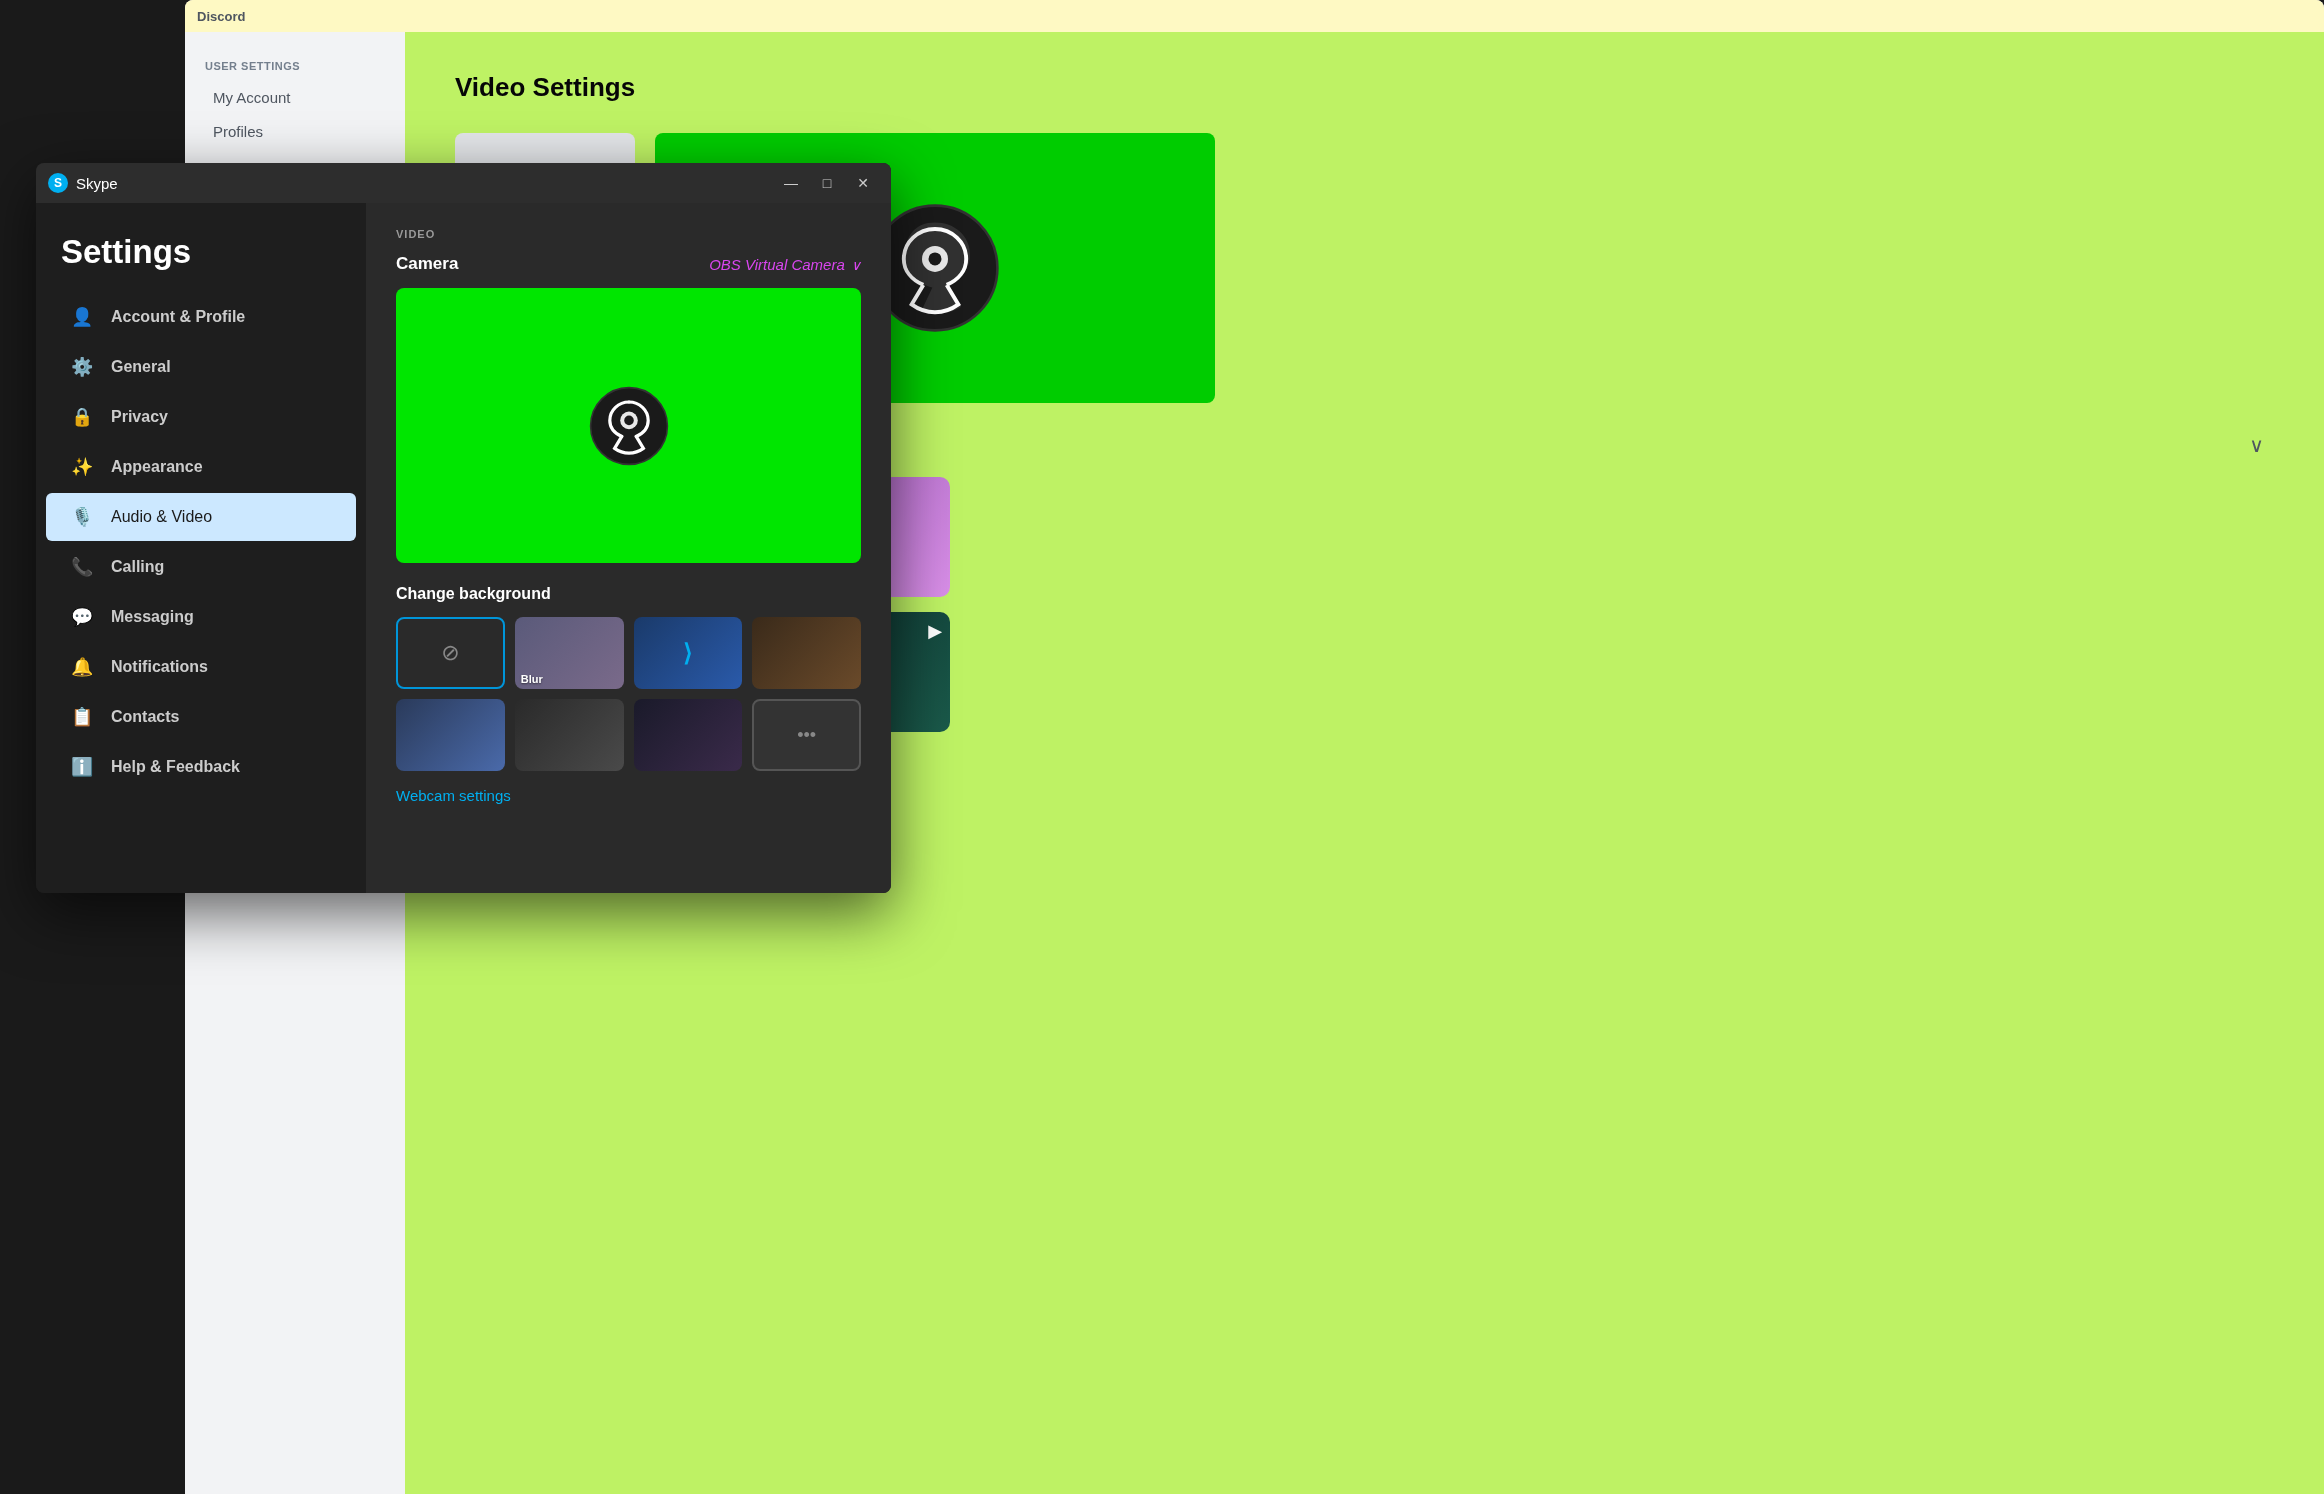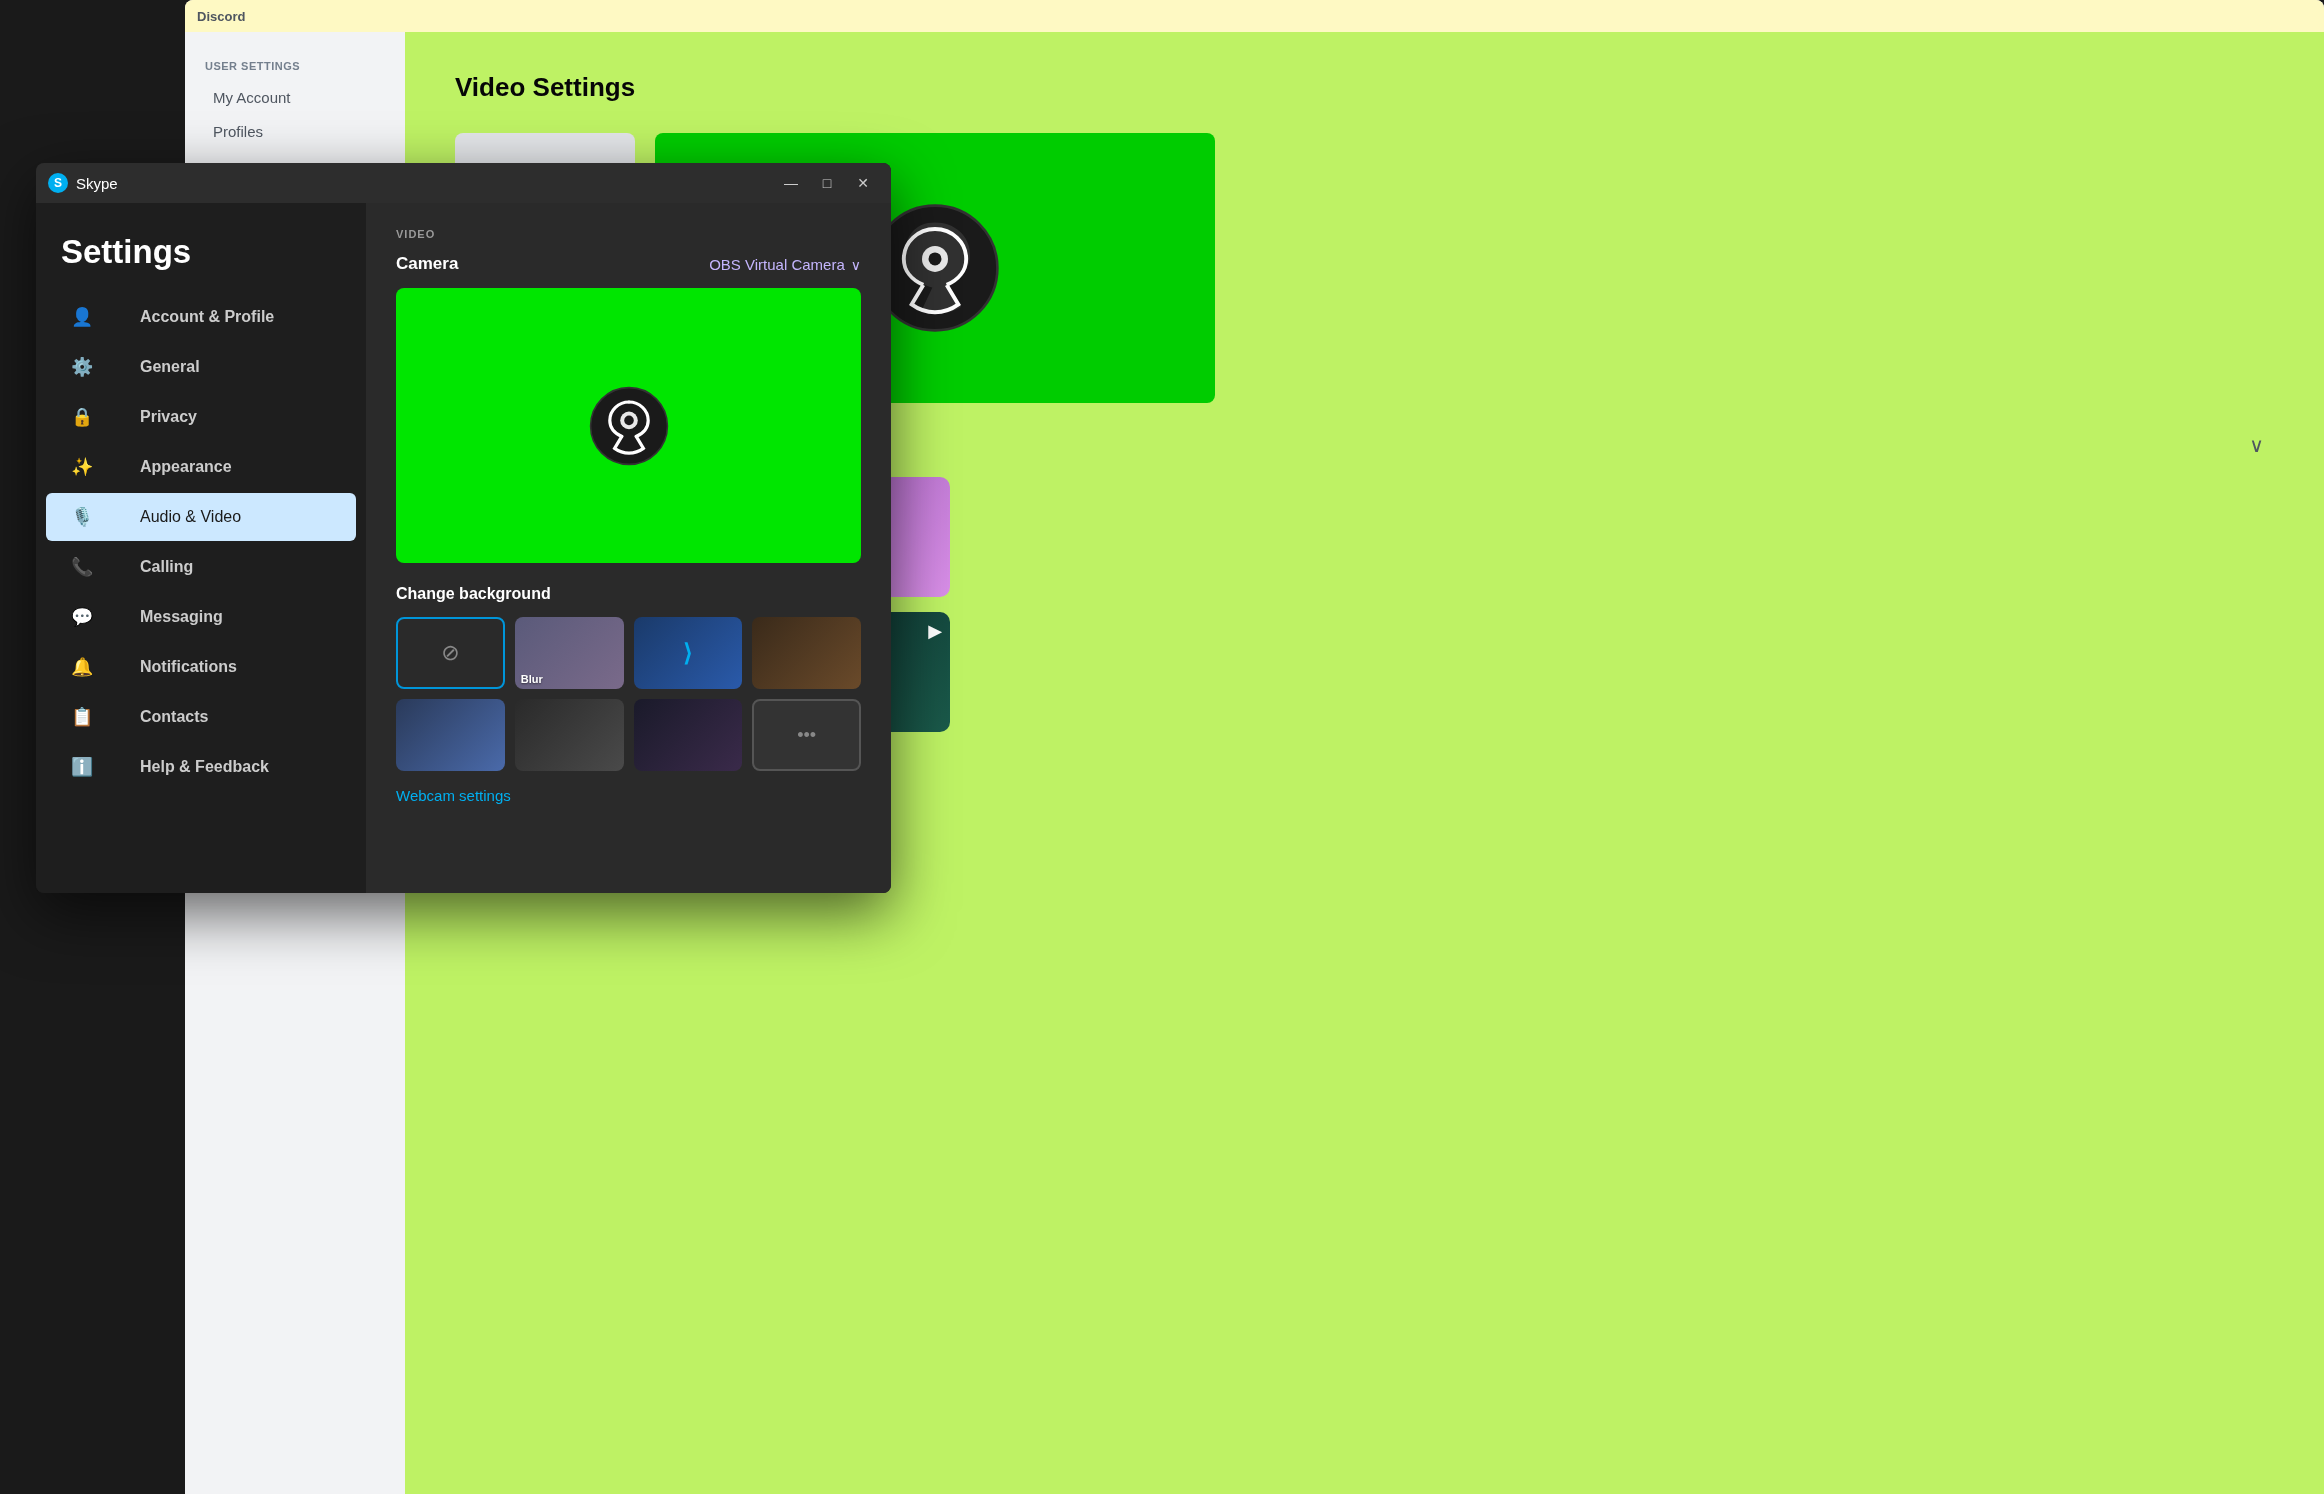--- a/index.html
+++ b/index.html
@@ -275,21 +275,20 @@
     }
 
     .skype-nav-item.active .skype-nav-icon {
       color: #1a1a1a;
     }
 
     .skype-nav-label {
       font-size: 16px;
       font-weight: 600;
       color: #cccccc;
-      margin-left: 29px;
     }
 
     
     .skype-main {
       flex: 1;
       background: #2a2a2a;
       overflow-y: auto;
       padding: 25px 30px;
     }
 
@@ -311,23 +310,24 @@
     .skype-camera-label {
       font-size: 17px;
       font-weight: 700;
       color: #ffffff;
     }
 
     .skype-camera-select {
       display: flex;
       align-items: flex-end;
       gap: 6px;
-      color: #c4b5fd;
+      color: #d946ef;
       font-size: 15px;
       cursor: pointer;
+      font-style: italic;
     }
 
     .skype-camera-select-arrow {
       font-size: 14px;
     }
 
     .skype-video-preview {
       width: 100%;
       height: 275px;
       background: #00e600;

